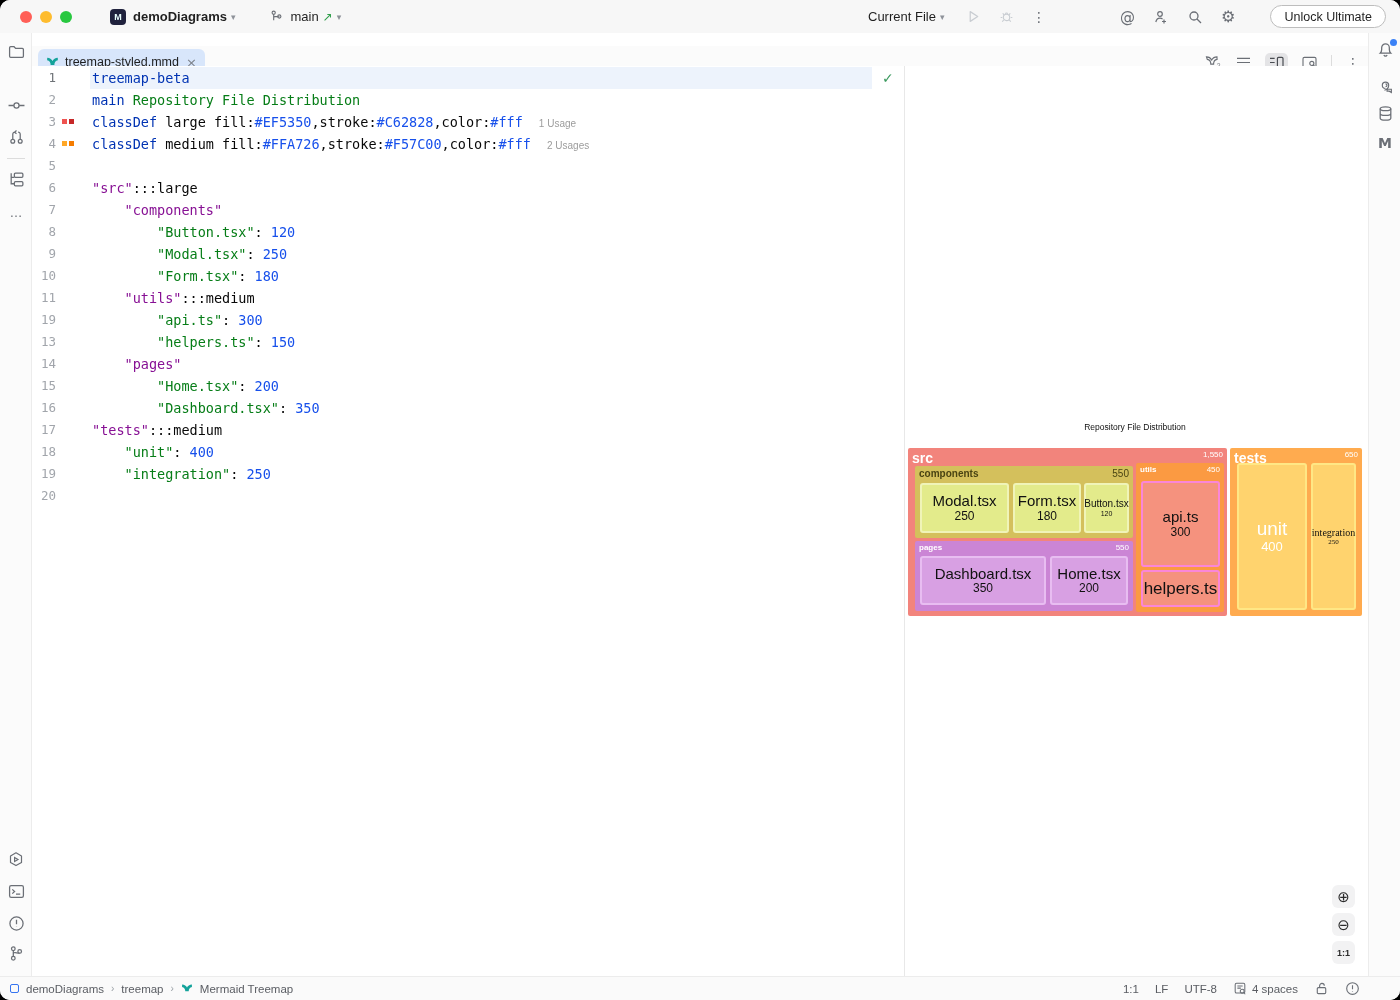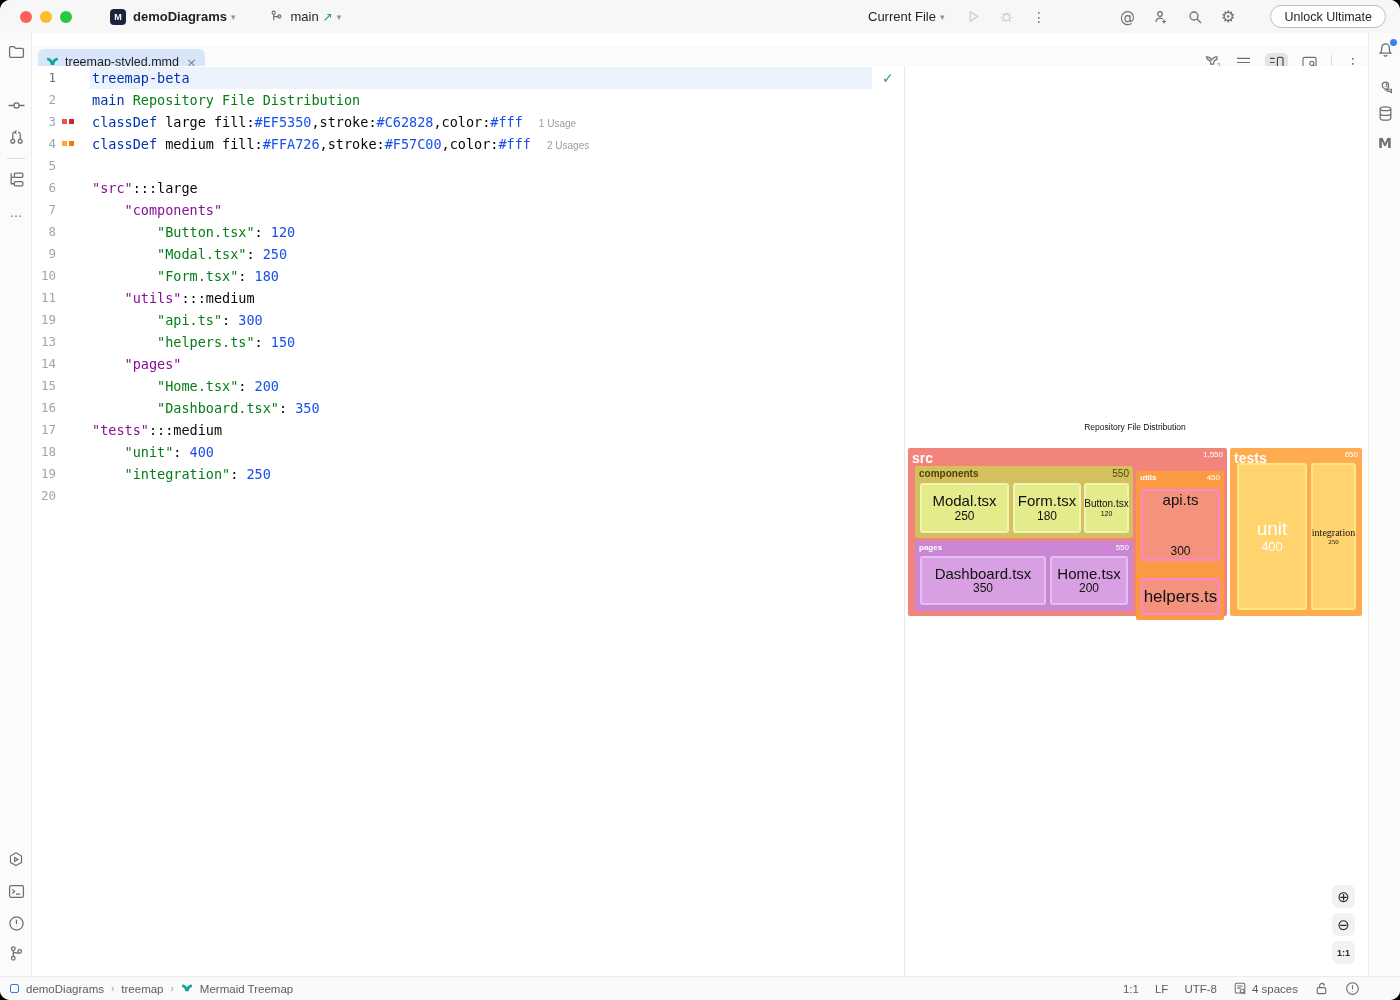--- a/index.html
+++ b/index.html
@@ -71,34 +71,34 @@
   .sect-val{position:absolute;right:4px;top:2px;font-size:8px;color:#fff;}
   .leaf{position:absolute;border-radius:3px;display:flex;flex-direction:column;align-items:center;justify-content:center;
     text-align:center;line-height:1.15;color:#111;}
   .leaf .lname{font-weight:normal;}
   
   #sect-src{left:0;top:0;width:319px;height:168px;background:#f2847c;}
   #sect-components{left:7px;top:18px;width:218px;height:72px;background:#d4c05c;border-radius:2px;}
   #sect-components .sect-head,#sect-components .sect-val{color:#4a4413;font-size:10px;}
   #sect-pages{left:7px;top:93px;width:218px;height:70px;background:#cb85d5;border-radius:2px;}
   #sect-pages .sect-head,#sect-pages .sect-val{font-size:8px;}
-  #sect-utils{left:228px;top:15px;width:88px;height:149px;background:#fb9a42;border-radius:2px;margin-top:8px;}
+  #sect-utils{left:228px;top:15px;width:88px;height:149px;background:#fb9a42;border-radius:2px;}
   #sect-utils .sect-head,#sect-utils .sect-val{font-size:8px;}
   
   #sect-tests{left:322px;top:0;width:132px;height:168px;background:#ffab4f;}
   .leaf-comp{background:#e3eb8b;border:2px solid #f0f4b8;}
   .leaf-pages{background:#d8a0e3;border:2px solid #e8bdf1;}
   .leaf-utils{background:#f5927e;border:2px solid #fa86d8;}
   .leaf-tests{background:#ffd36e;border:2px solid #ffe785;}
   #leaf-modal{left:5px;top:17px;width:89px;height:50px;}
   #leaf-form{left:98px;top:17px;width:68px;height:50px;}
   #leaf-button{left:169px;top:17px;width:45px;height:50px;}
   #leaf-dashboard{left:5px;top:15px;width:126px;height:49px;}
   #leaf-home{left:135px;top:15px;width:78px;height:49px;}
-  #leaf-api{left:5px;top:18px;width:79px;height:72px;justify-content:space-between;}
+  #leaf-api{left:5px;top:18px;width:79px;height:86px;}
   #leaf-helpers{left:5px;top:107px;width:79px;height:37px;}
   #leaf-unit{left:7px;top:15px;width:70px;height:147px;color:#fff;}
   #leaf-integration{left:81px;top:15px;width:45px;height:147px;font-family:Liberation Serif, serif;}
   .fs15{font-size:15px;} .fs12{font-size:12px;} .fs10{font-size:10px;} .fs7{font-size:7px;}
   .fs17{font-size:17px;} .fs19{font-size:19px;} .fs13{font-size:13px;}
   
   .zbtn{position:absolute;left:427px;width:23px;height:23px;background:#f2f2f3;border-radius:6px;
     display:flex;align-items:center;justify-content:center;color:#2b2b2b;}
   .zbtn.glyph{font-size:15px;font-family:"DejaVu Sans",sans-serif;}
   #zoom-in{top:819px;} #zoom-out{top:847px;} #zoom-reset{top:875px;font-size:9px;font-weight:bold;}

